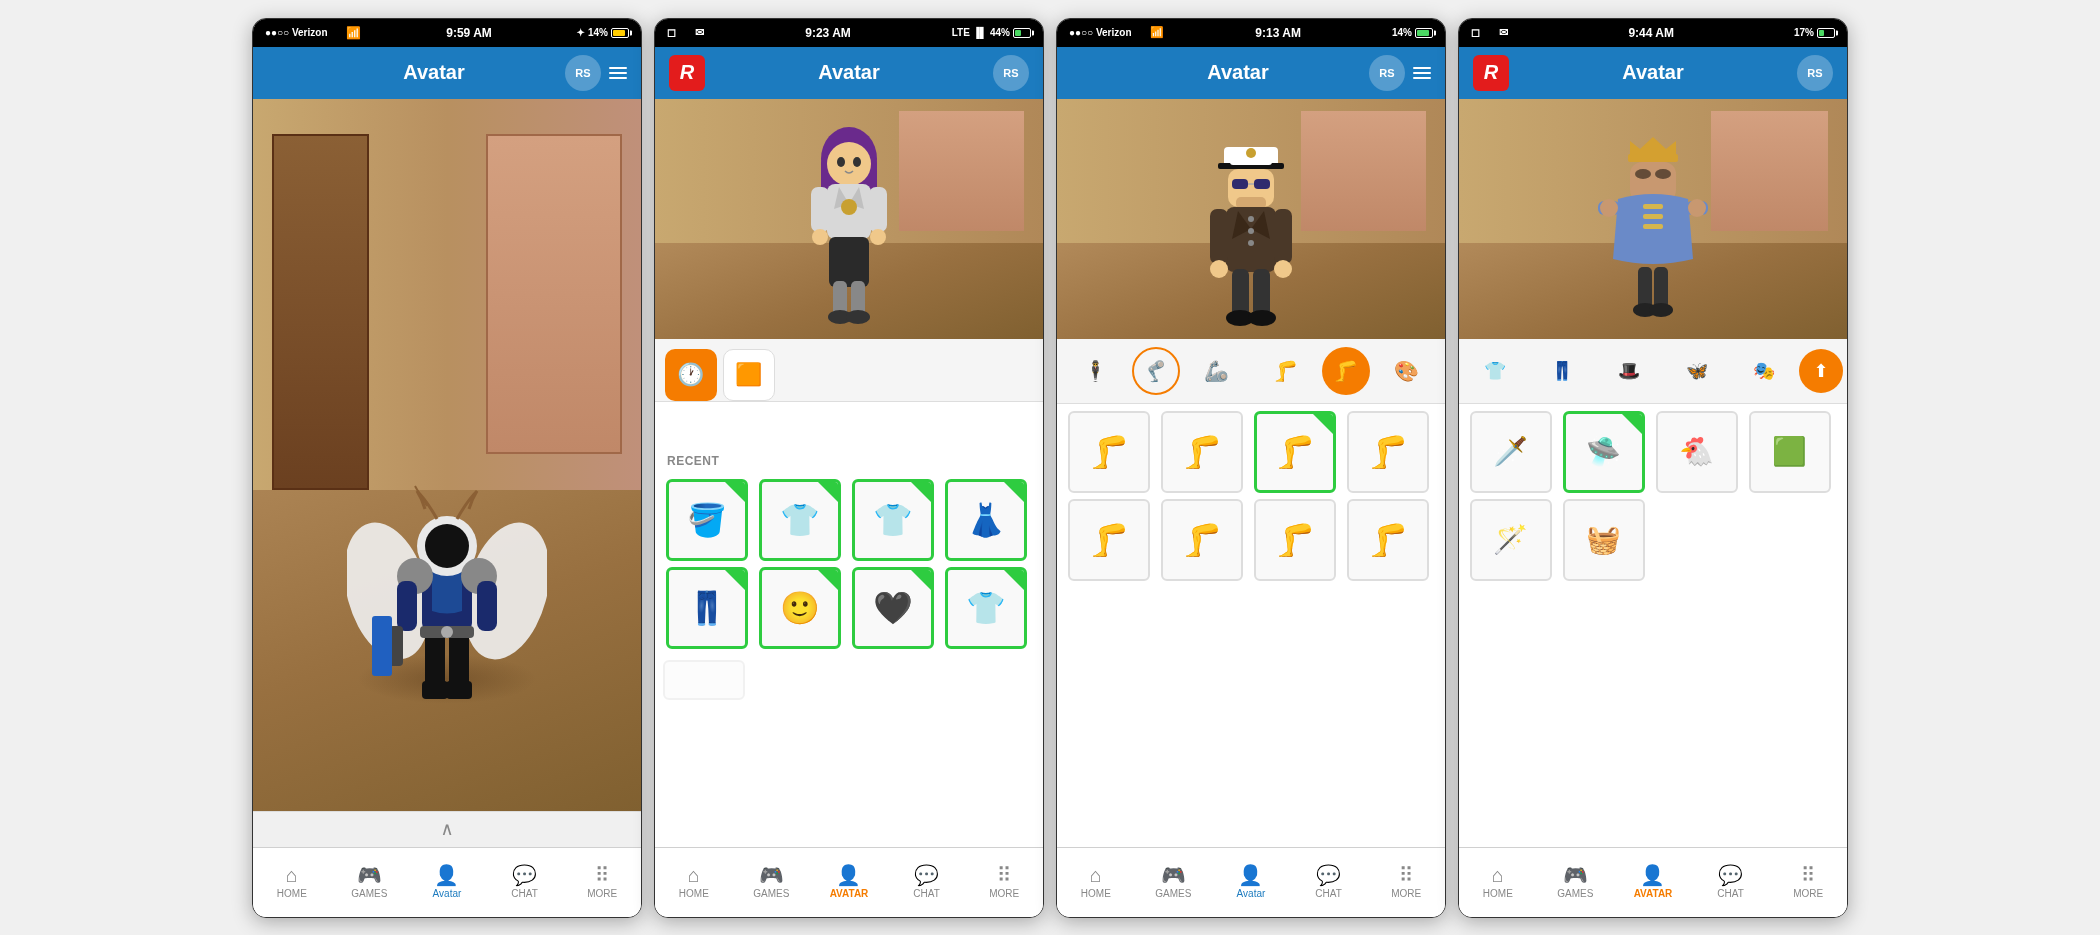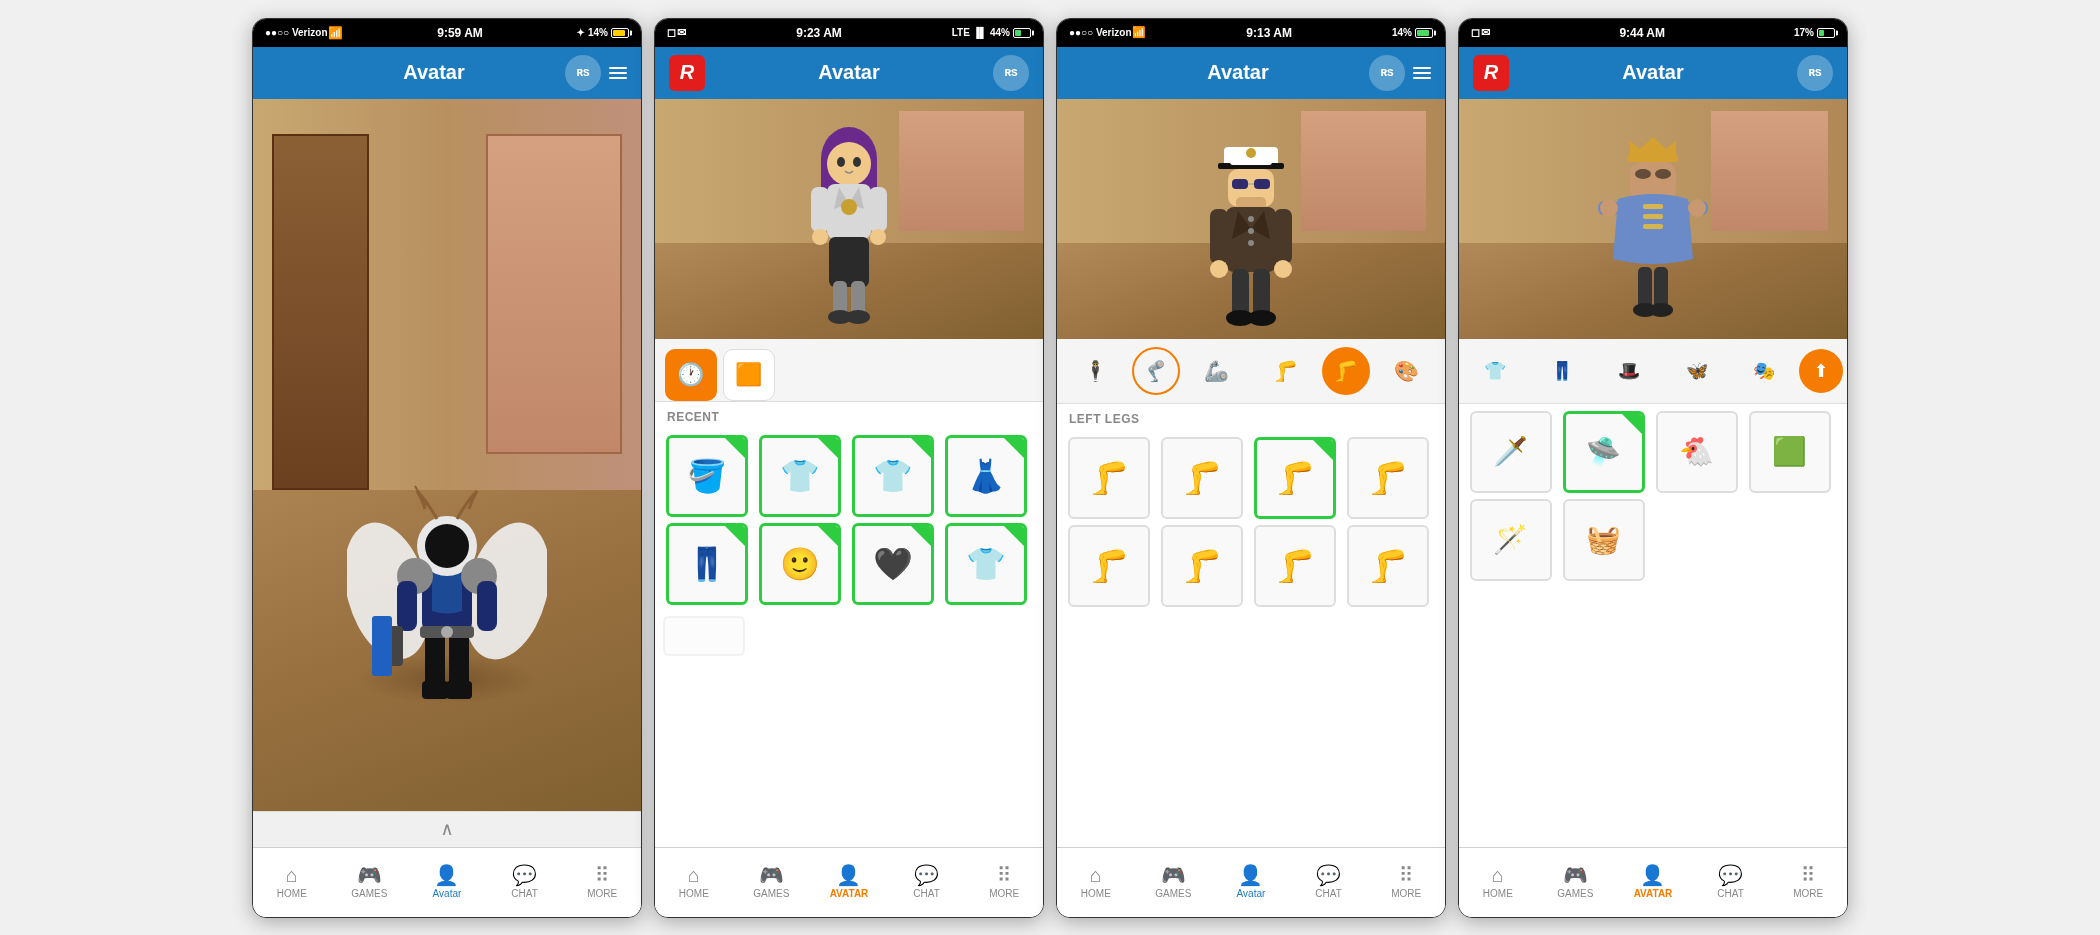--- a/index.html
+++ b/index.html
@@ -44,21 +44,21 @@
       background: #000;
       display: flex;
       align-items: center;
       justify-content: space-between;
       padding: 0 12px;
       font-size: 11px;
       color: #fff;
       font-weight: 600;
       flex-shrink: 0;
     }
-    .status-bar .left { display: flex; align-items: center; gap: 1px; }
+    .status-bar .left { display: flex; align-items: center; gap: 19px; }
     .status-bar .center { font-size: 12px; font-weight: 700; }
     .status-bar .right { display: flex; align-items: center; gap: 3px; font-size: 10px; }
 
     .battery-icon {
       width: 18px; height: 10px;
       border: 1.5px solid #fff;
       border-radius: 2px;
       position: relative;
       display: flex;
       align-items: center;
@@ -99,21 +99,20 @@
       text-align: center;
     }
     .header-icon {
       width: 36px; height: 36px;
       border-radius: 50%;
       background: rgba(255,255,255,0.25);
       display: flex; align-items: center; justify-content: center;
       color: #fff;
       font-size: 13px;
       font-weight: 700;
-      font-family: Liberation Mono, monospace;
     }
     .header-icon.rs { font-size: 11px; }
 
     .roblox-logo {
       width: 36px; height: 36px;
       background: #e31c1c;
       display: flex; align-items: center; justify-content: center;
       color: #fff;
       font-weight: 900;
       font-size: 20px;
@@ -182,20 +181,21 @@
     }
     .tab-btn.active { background: #f57c00; color: #fff; }
     .tab-btn.inactive { background: #fff; color: #555; border: 1px solid #ddd; }
 
     .section-label {
       font-size: 12px;
       font-weight: 700;
       color: #888;
       padding: 8px 12px 4px;
       letter-spacing: 0.5px;
+      margin-top: 44px;
     }
 
     .items-grid {
       display: grid;
       grid-template-columns: repeat(4, 1fr);
       gap: 0;
       padding: 4px 8px;
     }
     .item-cell {
       width: 82px; height: 82px;
@@ -609,21 +609,20 @@
 
       <div class="cat-tabs">
         <div class="cat-tab" style="font-size:20px;">🕴</div>
         <div class="cat-tab active" style="background:#f5f5f5;border:2px solid #f57c00;border-radius:50%;width:48px;height:48px;flex:none;display:flex;align-items:center;justify-content:center;font-size:20px;">🦿</div>
         <div class="cat-tab" style="font-size:20px;">🦾</div>
         <div class="cat-tab" style="font-size:20px;">🦵</div>
         <div class="cat-tab active-orange" style="background:#f57c00;border-radius:50%;width:48px;height:48px;flex:none;display:flex;align-items:center;justify-content:center;font-size:20px;color:#fff;">🦵</div>
         <div class="cat-tab" style="font-size:20px;">🎨</div>
       </div>
 
-      <div class="section-label">LEFT LEGS</div>
 
       <div class="items-grid">
         <div class="item-cell">
             <span class="item-emoji">🦵</span>
           </div>
         <div class="item-cell">
             <span class="item-emoji">🦵</span>
           </div>
         <div class="item-cell selected">
           <div class="item-corner"></div>

